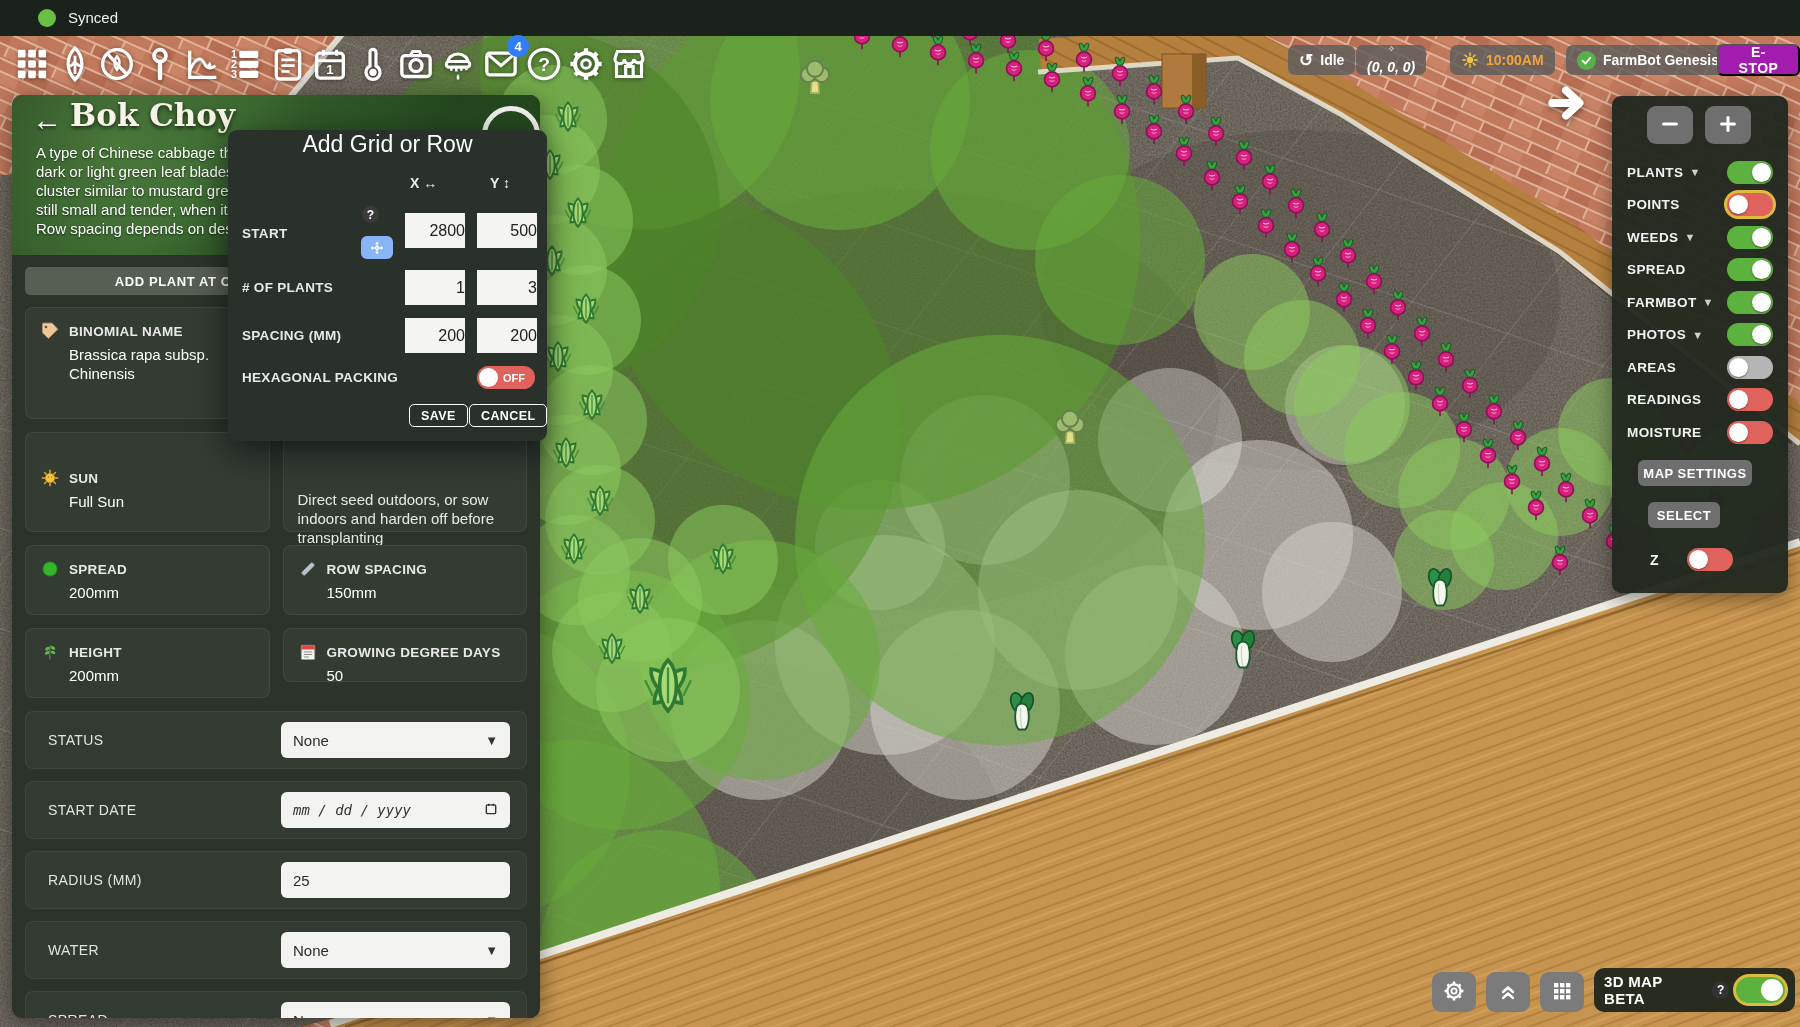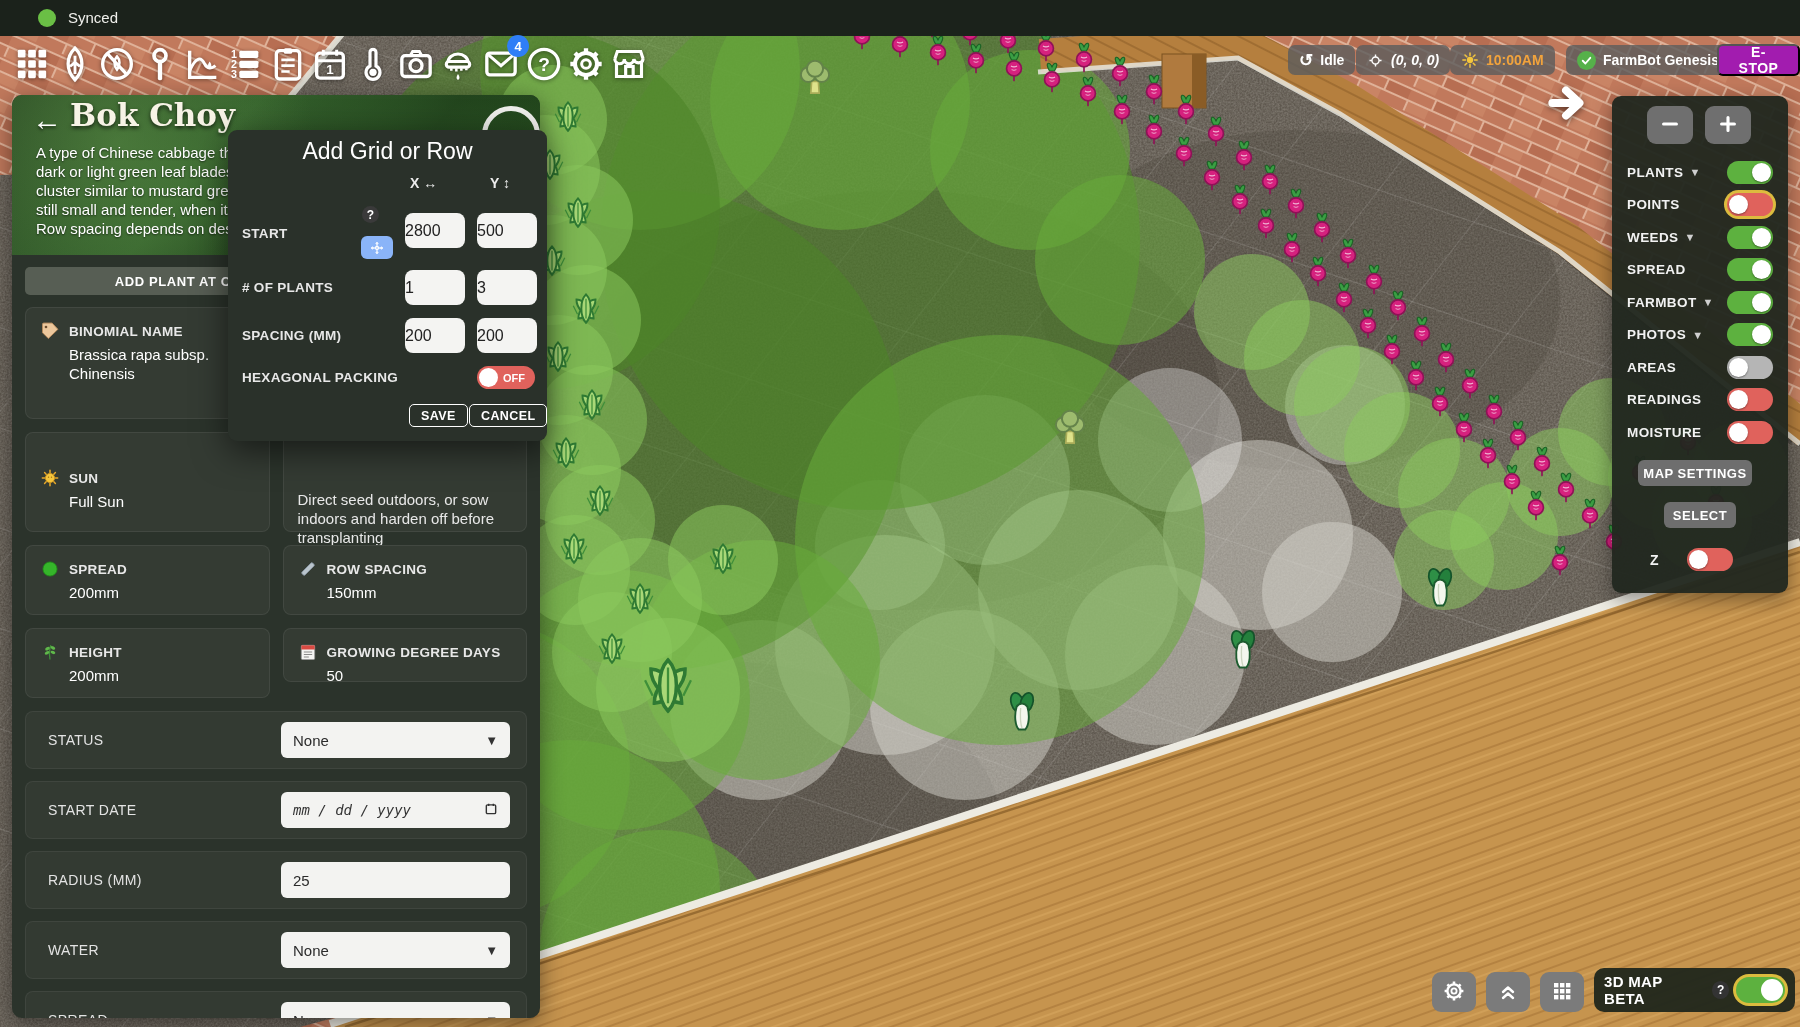--- a/index.html
+++ b/index.html
@@ -23,21 +23,21 @@
   .tb-badge { position:absolute; right:-8px; top:-9px; min-width:22px; height:22px;
     border-radius:11px; background:#2f7ef7; color:#fff; font-size:13px; font-weight:bold;
     display:flex; align-items:center; justify-content:center; }
 
   
   .chip { position:absolute; top:45px; height:30px; border-radius:7px;
     background:rgba(93,93,93,.82); color:#fff; font-size:14px; font-weight:bold;
     display:flex; align-items:center; gap:7px; padding:0 11px; z-index:41; }
   .chip .g { font-size:17px; line-height:1; }
   #chip-idle   { left:1288px; }
-  #chip-coord  { left:1356px; font-style:italic; }
+  #chip-coord  { left:1356px; font-style:italic;flex-direction:column; }
   #chip-time   { left:1450px; color:#f2a33c; }
   #chip-device { left:1566px; }
   #estop { position:absolute; left:1717px; top:44px; height:32px; padding:0 13px;
     background:#a21caf; border-radius:6px; color:#fff; font-weight:bold; font-size:14px;
     display:flex; align-items:center; letter-spacing:.5px; z-index:41; cursor:pointer; }
   .check-ball { width:19px; height:19px; border-radius:50%; background:#56b14a;
     display:flex; align-items:center; justify-content:center; }
 
   
   #map-arrow { position:absolute; left:1544px; top:80px; width:46px; height:46px; z-index:12; cursor:pointer; }
@@ -81,26 +81,26 @@
   .control.date { font-family:"DejaVu Sans Mono", monospace; font-size:14px; color:#333;font-style:italic; }
 
   
   #plant-ring { position:absolute; left:482px; top:106px; width:58px; height:58px;
     border:5px solid #efefec; border-radius:50%; z-index:20; }
 
   
   #dialog { position:absolute; left:228px; top:130px; width:319px; height:311px;
     background:#2a312a; border-radius:9px; z-index:30;
     box-shadow:0 10px 34px rgba(0,0,0,.55); color:#fff; }
-  #dialog-title { text-align:center; font-size:23px; margin-top:8px; font-weight:500; }
+  #dialog-title { text-align:center; font-size:23px; margin-top:1px; font-weight:500; }
   .dlg-colhead { position:absolute; font-size:14px; font-weight:bold; color:#ececec; }
   .dlg-label { position:absolute; left:14px; font-size:13.5px; font-weight:bold;
     color:#e8e8e8; letter-spacing:.3px; }
   .dlg-input { position:absolute; width:60px; height:35px; background:#f4f4f2;
-    border:none; border-radius:8px; text-align:left; font-size:16px; color:#222;
+    border:none; border-radius:0; text-align:right; font-size:16px; color:#222;
     font-family:"Liberation Sans",sans-serif; }
   #dlg-help { position:absolute; left:134px; top:76px; width:17px; height:17px;
     border-radius:50%; background:#3a3a3a; color:#fff; font-size:12px; font-weight:bold;
     display:flex; align-items:center; justify-content:center; cursor:pointer; }
   #dlg-move { position:absolute; left:133px; top:106px; width:32px; height:23px;
     background:#8ab4f8; border-radius:6px; display:flex; align-items:center;
     justify-content:center; cursor:pointer; }
   #dlg-move svg { width:16px; height:16px; }
   .dlg-toggle { position:absolute; left:249px; top:236px; width:58px; height:23px;
     border-radius:12px; background:#e0625c; display:flex; align-items:center;
@@ -130,21 +130,21 @@
   .toggle .knob { position:absolute; top:2px; width:19px; height:19px; border-radius:50%;
     background:#fff; box-shadow:0 1px 2px rgba(0,0,0,.4); }
   .t-on  { background:#5db13f; } .t-on .knob { right:2px; }
   .t-off { background:#e0625c; } .t-off .knob { left:2px; }
   .t-gray{ background:#b5b5b5; } .t-gray .knob { left:2px; }
   .t-glow{ box-shadow:0 0 0 3px #dcbb3e; }
   .panelbtn { position:absolute; background:#6e6e6e; border:none; border-radius:6px;
     color:#fff; font-weight:bold; font-size:13px; letter-spacing:.5px; cursor:pointer;
     height:26px; font-family:"Liberation Sans",sans-serif; }
   #map-settings-btn { left:26px; top:364px; width:114px; }
-  #select-btn { left:52px; top:406px; width:72px; }
+  #select-btn { left:36px; top:406px; width:72px; }
   #z-row { position:absolute; left:0; top:452px; width:176px; display:flex;
     align-items:center; padding:0 38px; }
   #z-row .lbl { color:#f2f2f2; font-size:14px; font-weight:bold; }
 
   
   .fabbtn { position:absolute; top:972px; width:44px; height:40px; background:#7b7b7b;
     border:none; border-radius:9px; z-index:15; cursor:pointer; }
   .fabbtn svg { width:24px; height:24px; }
   #fab-settings { left:1432px; } #fab-collapse { left:1486px; } #fab-grid { left:1540px; }
   #beta-chip { position:absolute; left:1594px; top:968px; width:201px; height:44px;

